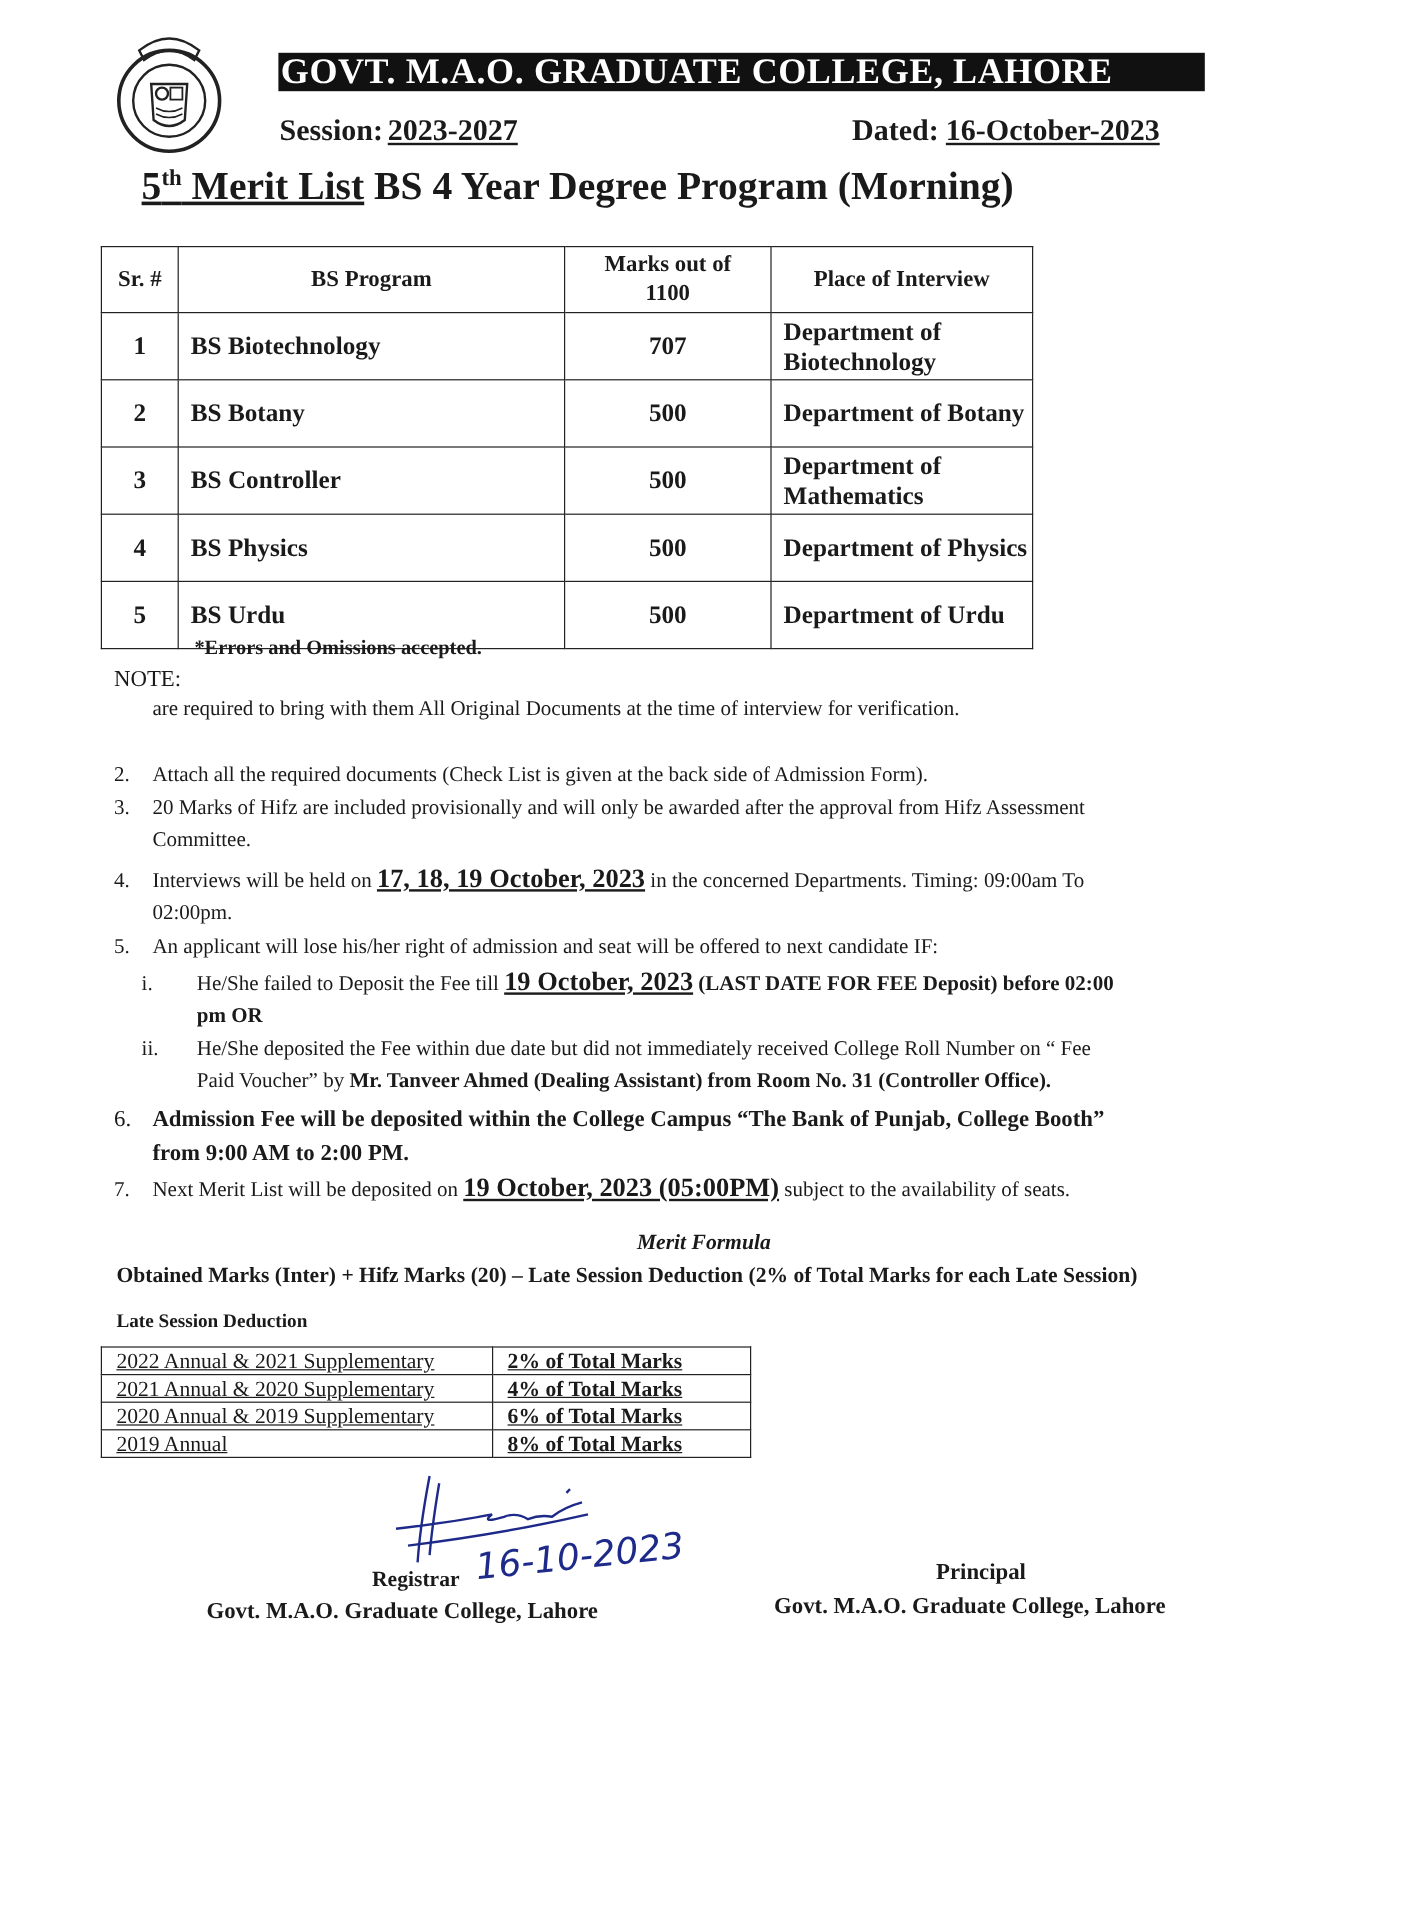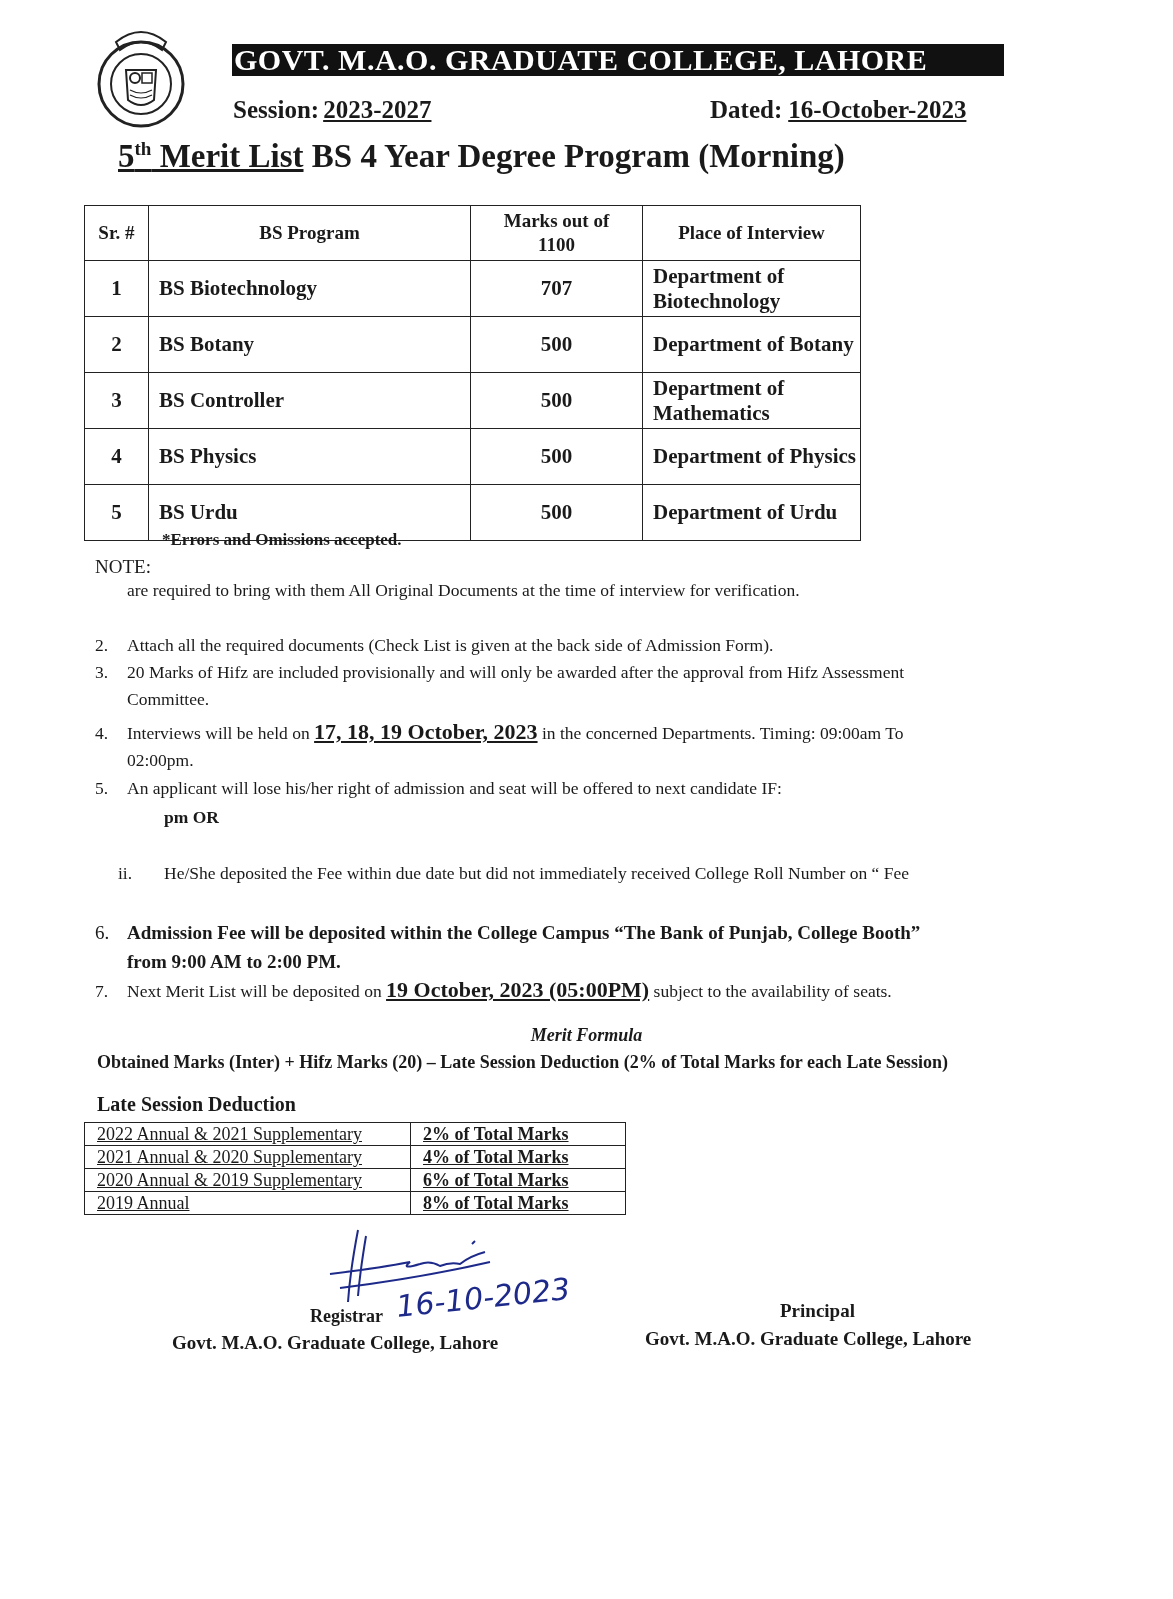--- a/index.html
+++ b/index.html
@@ -27,21 +27,21 @@
   .note-h { left:95px; top:556px; font-size:19px; }
   .note { left:95px; width:970px; font-size:17.5px; line-height:27px; }
   .note .n { display:inline-block; width:32px; }
   .note .ind { padding-left:32px; }
   .big { font-size:22px; font-weight:bold; text-decoration:underline; }
   .b { font-weight:bold; }
   .sub { left:118px; width:945px; font-size:17.5px; line-height:27px; }
   .sub .n { display:inline-block; width:46px; }
   .formula-h { left:0; width:1173px; top:1025px; text-align:center; font-size:18px; font-weight:bold;font-style:italic; }
   .formula { left:97px; top:1052px; font-size:18px; font-weight:bold; }
-  .late-h { left:97px; top:1093px; font-size:20px; font-weight:bold; }
+  .late-h { left:97px; top:1093px; font-size:16px; font-weight:bold; }
   .late { left:84px; top:1122px; width:542px; font-size:18px; }
   .late td { border:1.5px solid #222; height:22px; line-height:22px; padding:0 12px;text-decoration:underline; }
   .late td.r { font-weight:bold; width:190px; }
   .sig { left:300px; top:1222px; width:300px; height:100px; }
   .reg { left:310px; top:1306px; font-size:18px; font-weight:bold; }
   .reg-college { left:172px; top:1332px; font-size:19px; font-weight:bold; }
   .principal { left:780px; top:1300px; font-size:19px; font-weight:bold; }
   .prin-college { left:645px; top:1328px; font-size:19px; font-weight:bold; }
 </style>
 </head>
@@ -133,24 +133,26 @@
   <div class="ind">Committee.</div>
 </div>
 <div class="abs note" style="top:718px">
   <div><span class="n">4.</span><span>Interviews will be held on </span><span class="big">17, 18, 19 October, 2023</span><span> in the concerned Departments. Timing: 09:00am To</span></div>
   <div class="ind">02:00pm.</div>
 </div>
 <div class="abs note" style="top:775px">
   <span class="n">5.</span><span>An applicant will lose his/her right of admission and seat will be offered to next candidate IF:</span>
 </div>
 <div class="abs sub" style="top:804px">
+  <div><span class="n">i.</span><span>He/She failed to Deposit the Fee till </span><span class="big">19 October, 2023</span><span class="b"> (LAST DATE FOR FEE Deposit) before 02:00</span></div>
   <div style="padding-left:46px" class="b">pm  OR</div>
 </div>
 <div class="abs sub" style="top:860px">
   <div><span class="n">ii.</span><span>He/She deposited the Fee within due date but did not immediately received College Roll Number on “ Fee</span></div>
+  <div style="padding-left:46px"><span>Paid Voucher” by </span><span class="b">Mr. Tanveer Ahmed (Dealing Assistant) from Room No. 31 (Controller Office).</span></div>
 </div>
 <div class="abs note b" style="top:918px;font-size:19px;line-height:29px">
   <div><span class="n" style="font-weight:normal">6.</span><span>Admission Fee will be deposited within the College Campus “The Bank of Punjab, College Booth”</span></div>
   <div class="ind">from 9:00 AM to 2:00 PM.</div>
 </div>
 <div class="abs note" style="top:976px">
   <span class="n">7.</span><span>Next Merit List will be deposited on </span><span class="big">19 October, 2023 (05:00PM)</span><span> subject to the availability of seats.</span>
 </div>
 
 <div class="abs formula-h">Merit Formula</div>

